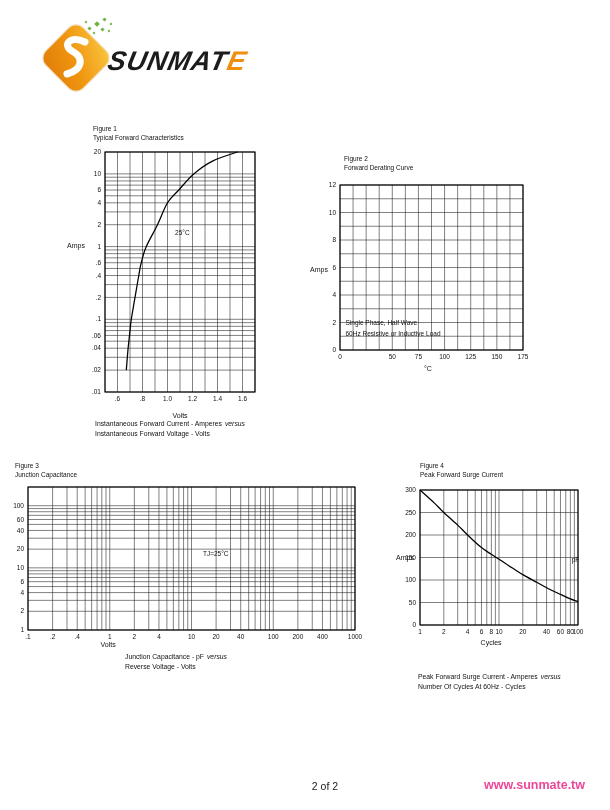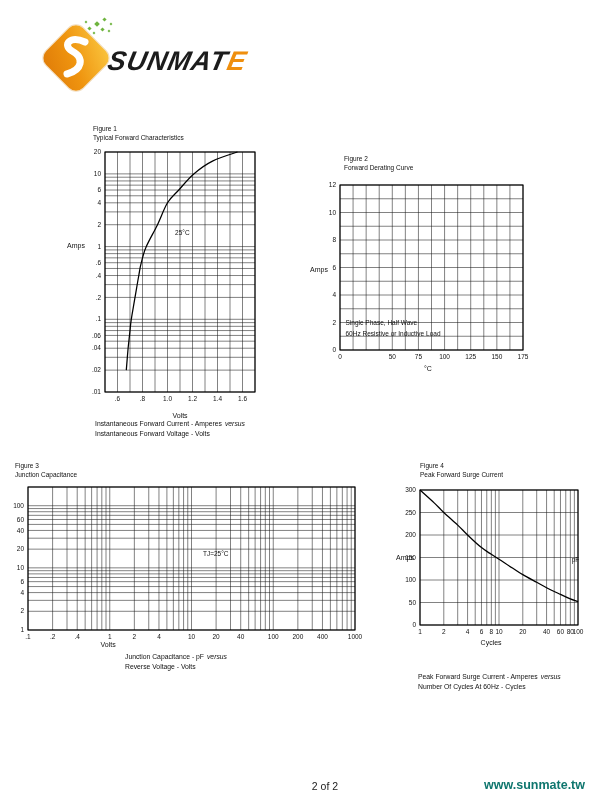--- a/index.html
+++ b/index.html
@@ -34,21 +34,21 @@
 
   
   .fig-caption{position:absolute;font-size:6.8px;line-height:10px;color:#111;}
   .fig-caption .vs{font-style:italic;margin-left:3px;}
   .cap1{left:95px;top:419px;} .cap3{left:125px;top:652px;} .cap4{left:418px;top:672px;}
 
   
   .page-num{position:absolute;left:0;right:0;top:780px;text-align:center;
             font-size:10.5px;color:#222;margin-left:40px;}
   .website{position:absolute;right:25px;top:778px;font-size:12.5px;
-           font-weight:bold;color:#0f766e;}
+           font-weight:bold;color:#ec4899;}
 </style>
 </head>
 <body>
 
 <div class="page">
 
   <div class="logo">
     <div class="sparkles">
       <i style="left:50px;top:11px;width:3px;height:3px"></i>
       <i style="left:57px;top:6px;width:4px;height:4px"></i>

